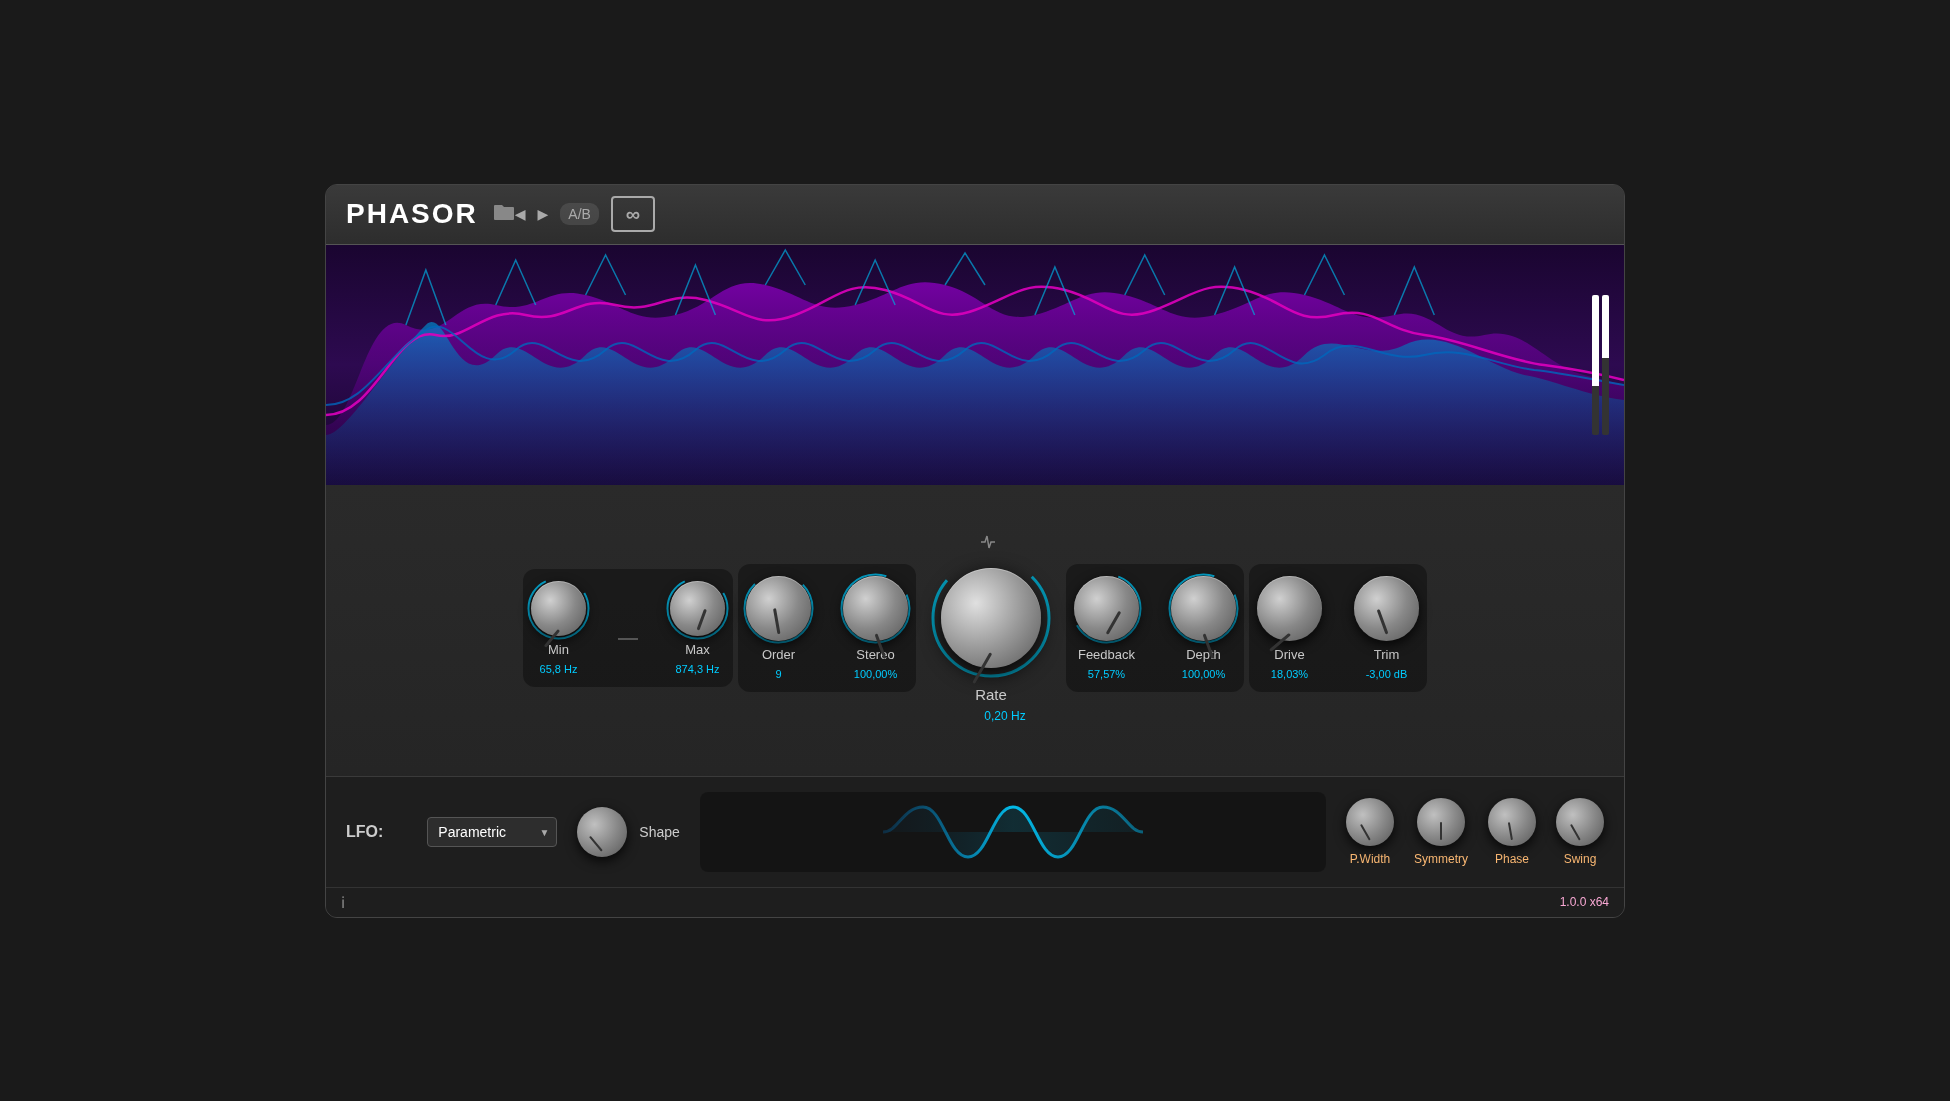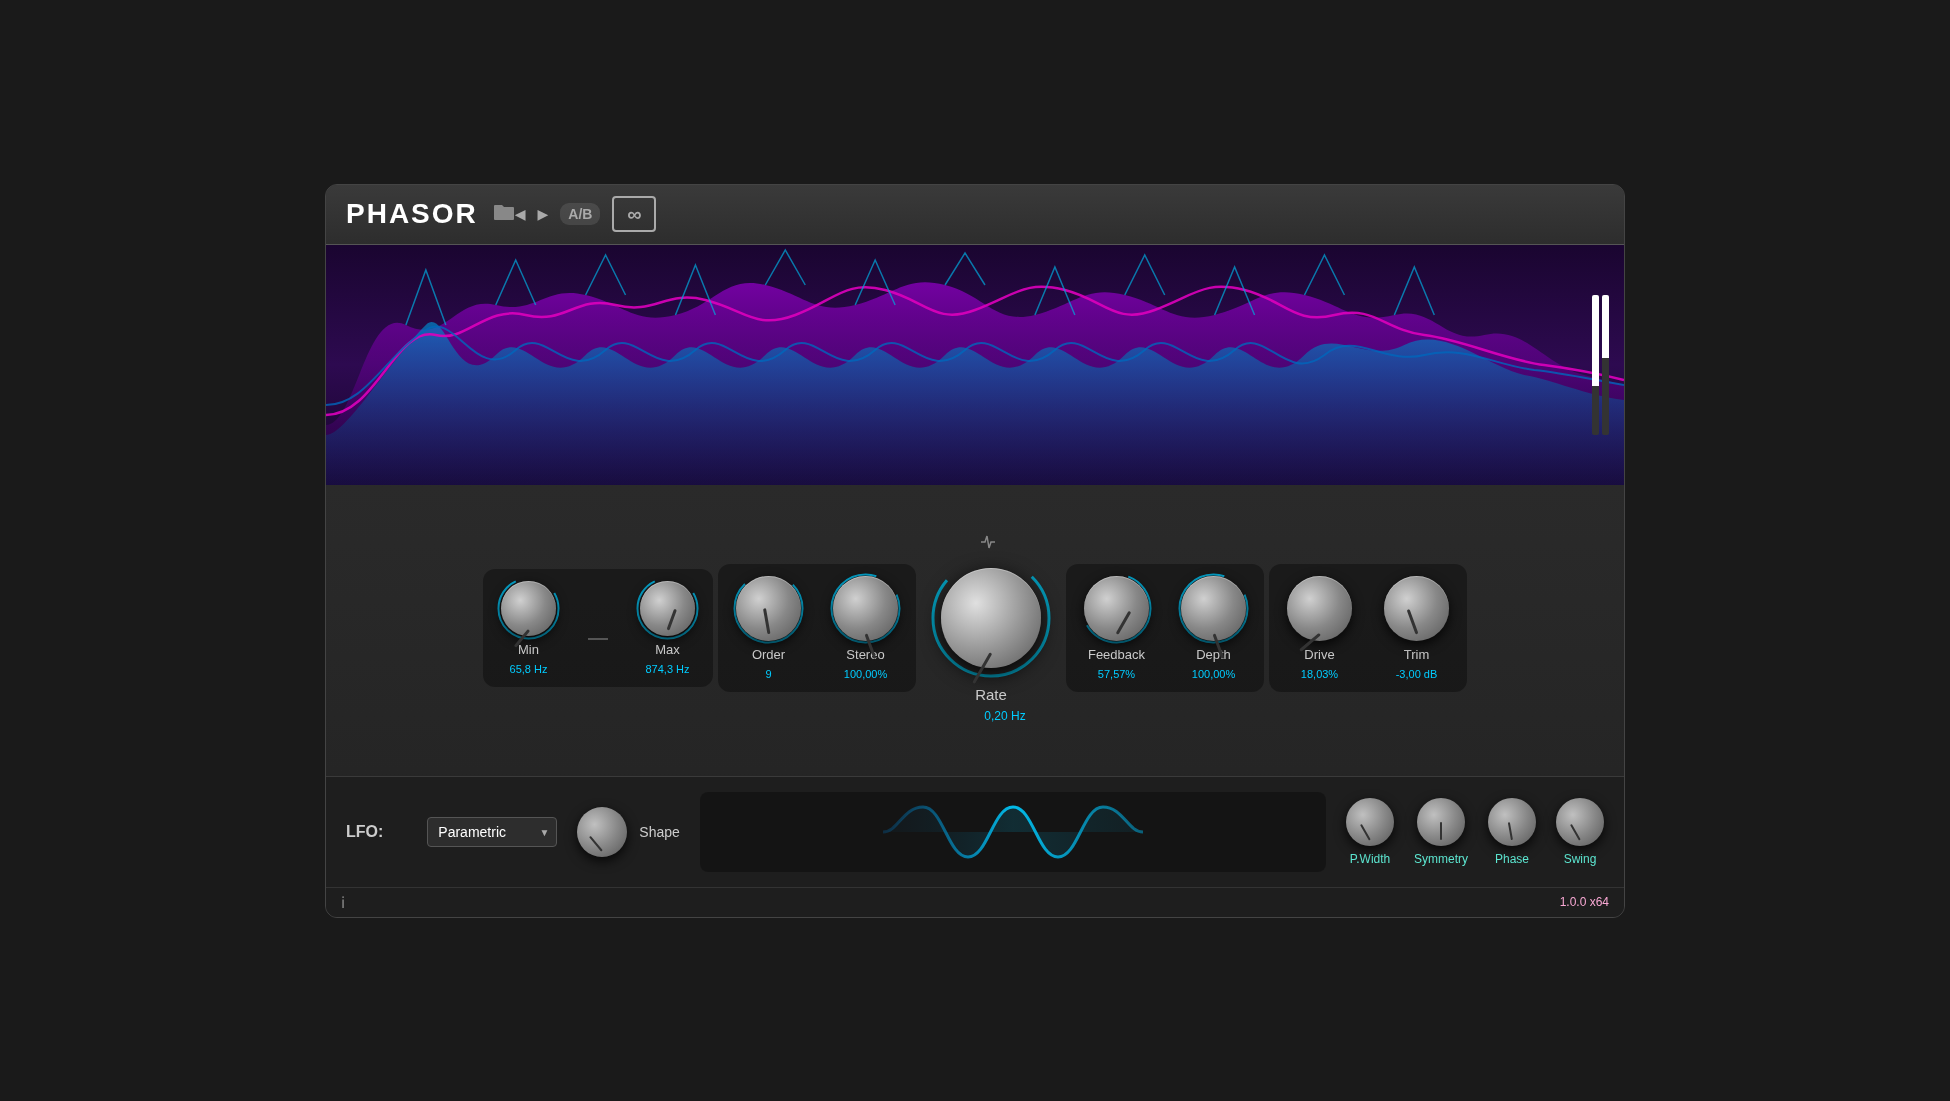--- a/index.html
+++ b/index.html
@@ -61,21 +61,20 @@
       font-size: 14px;
       cursor: pointer;
     }
     .ab-button {
       color: #aaa;
       font-size: 14px;
       cursor: pointer;
       background: rgba(255,255,255,0.1);
       padding: 3px 8px;
       border-radius: 9px;
-      font-weight: bold;
     }
     .uvi-logo {
       width: 44px;
       height: 36px;
       border: 2px solid #aaa;
       border-radius: 4px;
       display: flex;
       align-items: center;
       justify-content: center;
       color: #aaa;
@@ -236,21 +235,21 @@
       align-items: flex-end;
     }
     .lfo-knob-group {
       display: flex;
       flex-direction: column;
       align-items: center;
       gap: 6px;
     }
     .lfo-knob-label {
       font-size: 12px;
-      color: #5eead4;
+      color: #fdba74;
     }
     
     .footer {
       background: #1e1e1e;
       height: 30px;
       display: flex;
       align-items: center;
       justify-content: space-between;
       padding: 0 15px;
       border-top: 1px solid #333;
@@ -286,21 +285,21 @@
       display: flex;
       align-items: center;
       justify-content: center;
       padding: 5px 20px 10px;
       gap: 5px;
       flex: 1;
     }
     .section-bg {
       background: rgba(0,0,0,0.35);
       border-radius: 12px;
-      padding: 12px 18px;
+      padding: 12px 8px;
       display: flex;
       gap: 32px;
       align-items: flex-end;
     }
     .center-rate {
       display: flex;
       flex-direction: column;
       align-items: center;
       gap: 6px;
       position: relative;

